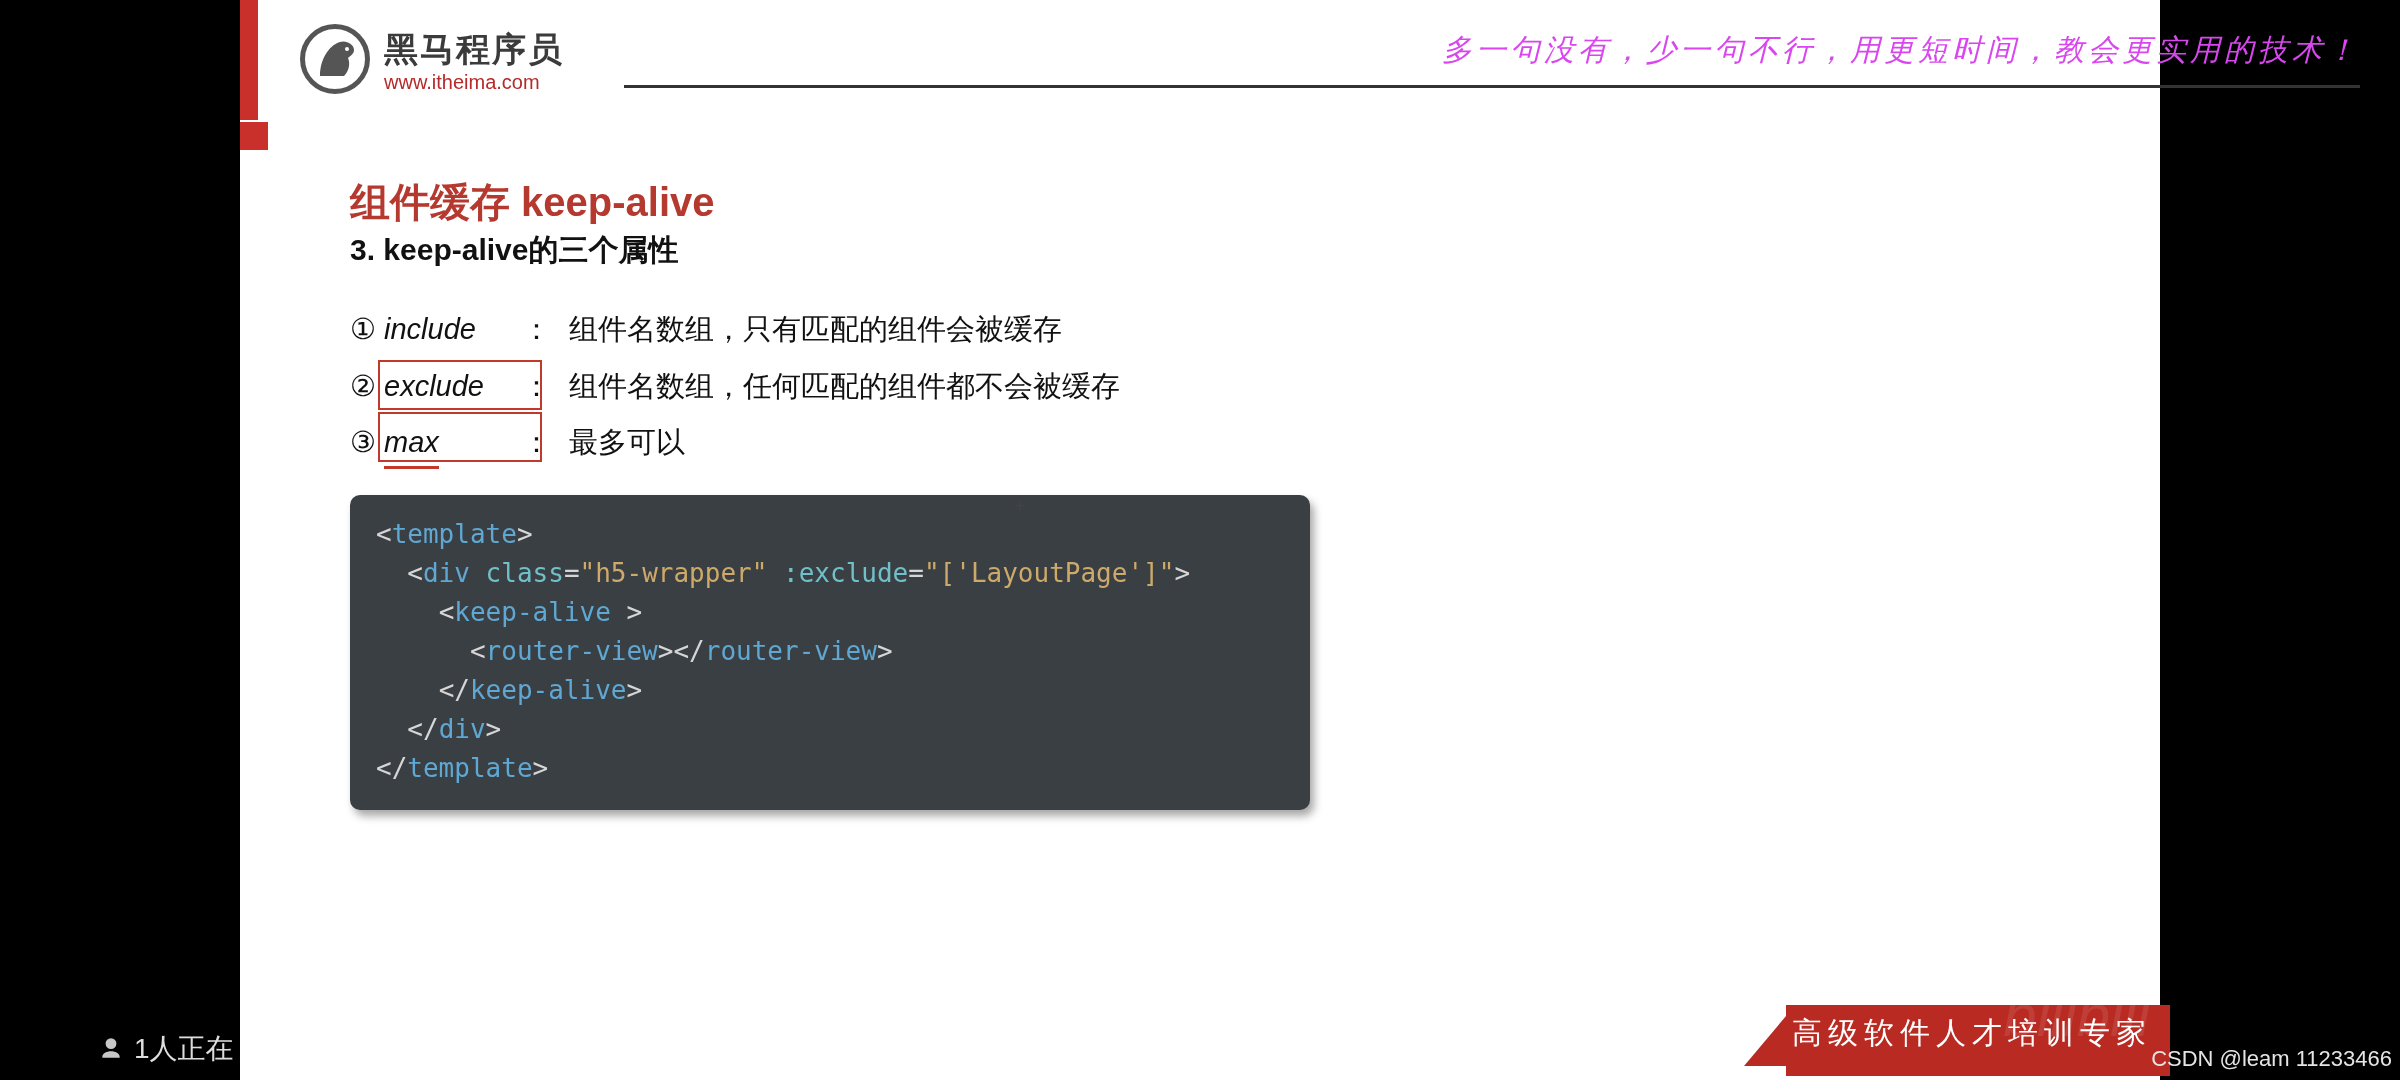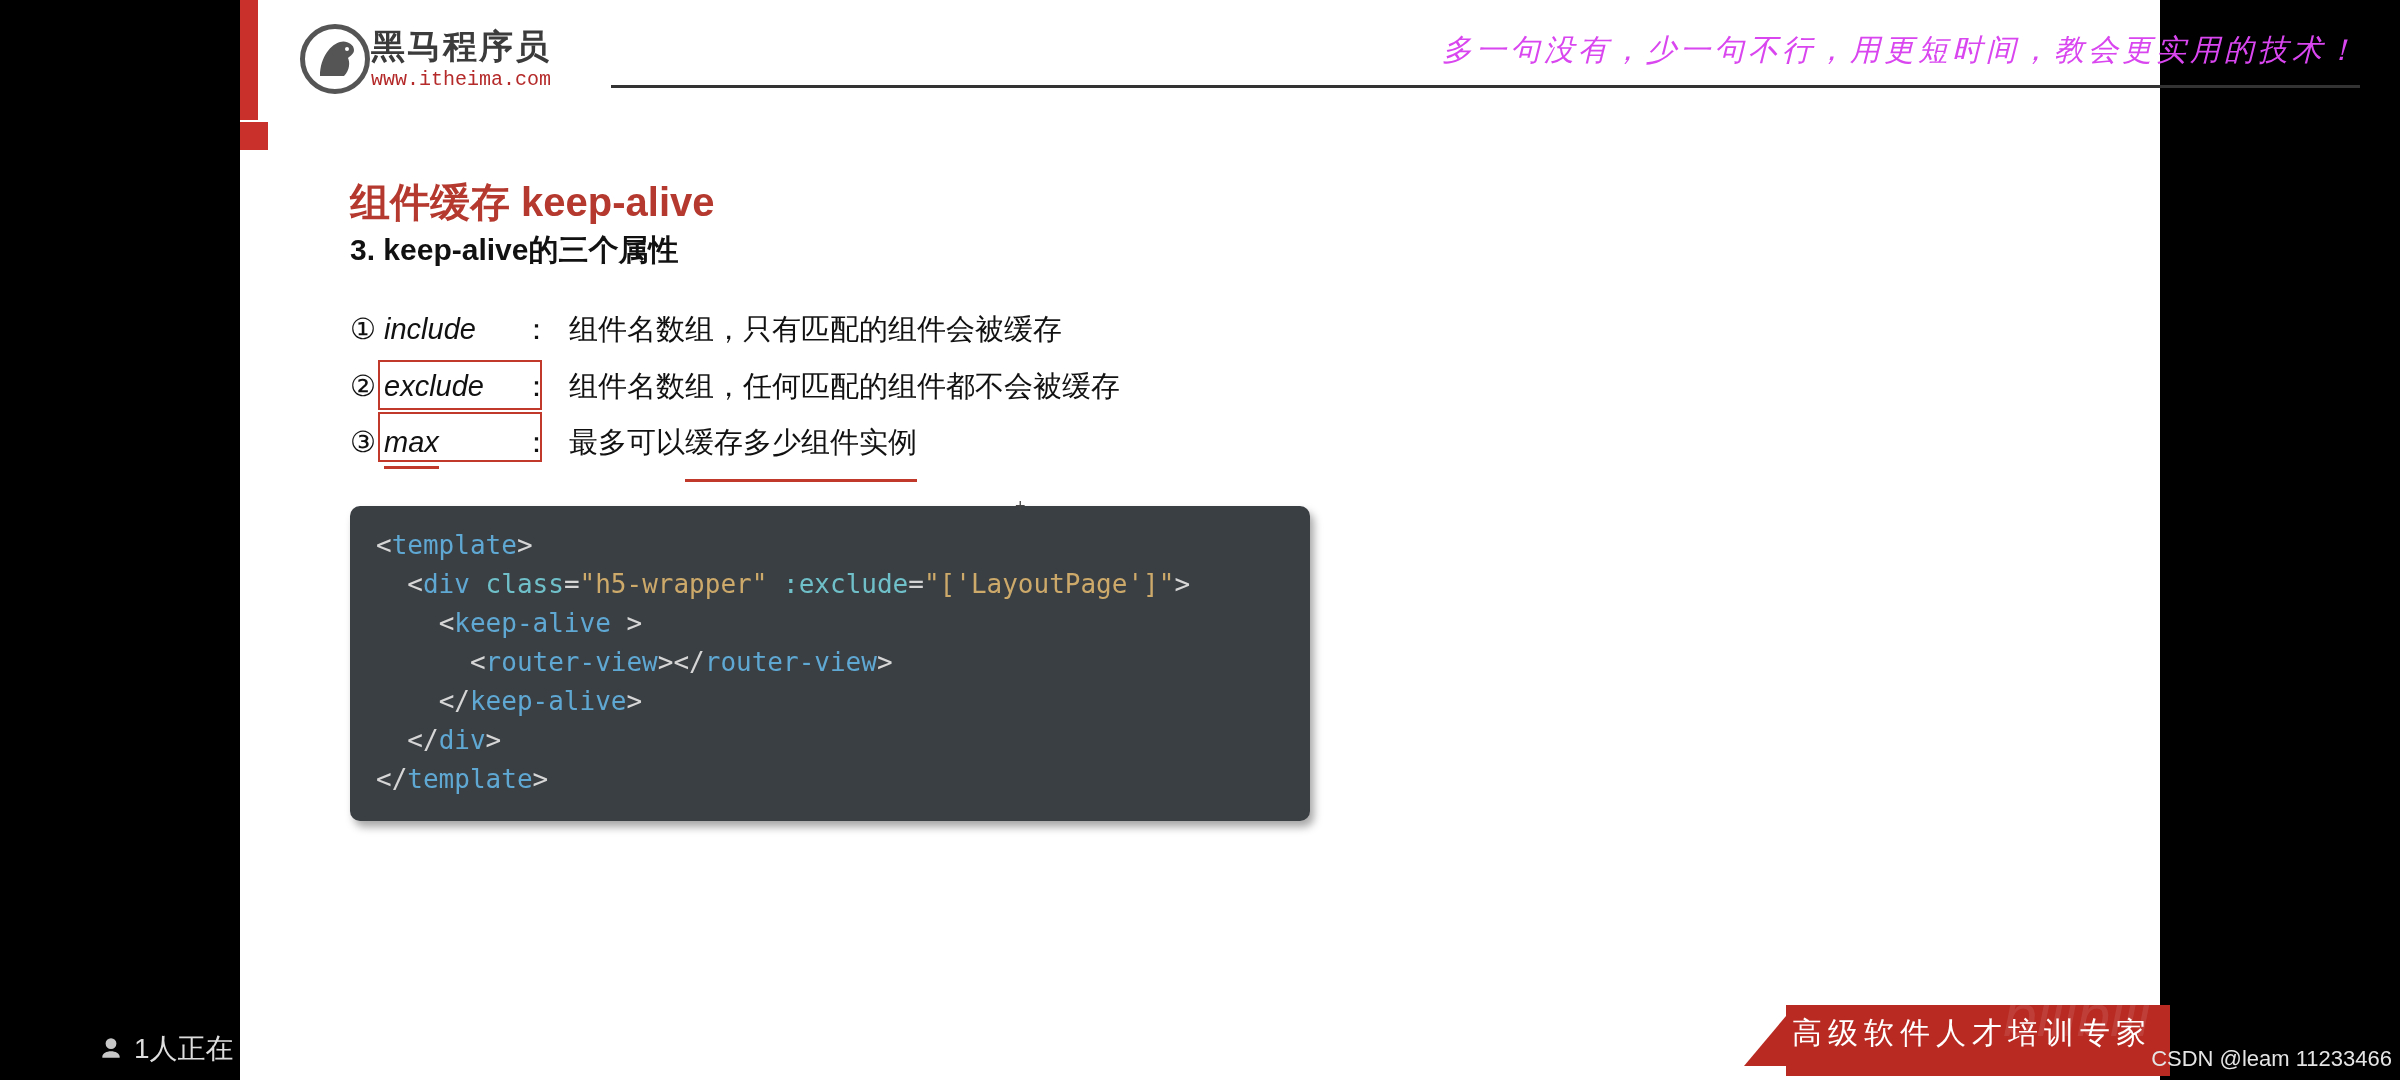--- a/index.html
+++ b/index.html
@@ -44,23 +44,22 @@
   
   .header {
     position: absolute;
     top: 24px; left: 300px; right: 40px;
     display: flex;
     align-items: center;
     justify-content: space-between;
   }
   .logo-block {
     display: flex;
-    align-items: flex-start;
-    gap: 1px;
-    font-family: Liberation Mono, monospace;
+    align-items: flex-end;
+    gap: 14px;
   }
   .logo-icon {
     width: 70px; height: 70px;
     border: 5px solid #555;
     border-radius: 50%;
     display: flex;
     align-items: center;
     justify-content: center;
     overflow: hidden;
   }
@@ -239,21 +238,20 @@
         <span class="circle-num">②</span>
         <span class="prop-name boxed">exclude</span>
         <span class="colon">：</span>
         <span>组件名数组，任何匹配的组件都不会被缓存</span>
       </div>
       <div class="prop-row boxed-max">
         <span class="circle-num">③</span>
         <span class="prop-name boxed"><span class="redline">max</span></span>
         <span class="colon">：</span>
         <span>最多可以</span>
-          <span class="redline">缓存多少组件实例</span>
       </div>
     </div>
 
     <div class="code"><span class="tk-punc">&lt;</span><span class="tk-tag">template</span><span class="tk-punc">&gt;</span>
   <span class="tk-punc">&lt;</span><span class="tk-tag">div</span> <span class="tk-attr">class</span><span class="tk-eq">=</span><span class="tk-str">"h5-wrapper"</span> <span class="tk-attr">:exclude</span><span class="tk-eq">=</span><span class="tk-str">"['LayoutPage']"</span><span class="tk-punc">&gt;</span>
     <span class="tk-punc">&lt;</span><span class="tk-tag">keep-alive</span> <span class="tk-punc">&gt;</span>
       <span class="tk-punc">&lt;</span><span class="tk-tag">router-view</span><span class="tk-punc">&gt;&lt;/</span><span class="tk-tag">router-view</span><span class="tk-punc">&gt;</span>
     <span class="tk-punc">&lt;/</span><span class="tk-tag">keep-alive</span><span class="tk-punc">&gt;</span>
   <span class="tk-punc">&lt;/</span><span class="tk-tag">div</span><span class="tk-punc">&gt;</span>
 <span class="tk-punc">&lt;/</span><span class="tk-tag">template</span><span class="tk-punc">&gt;</span></div>

